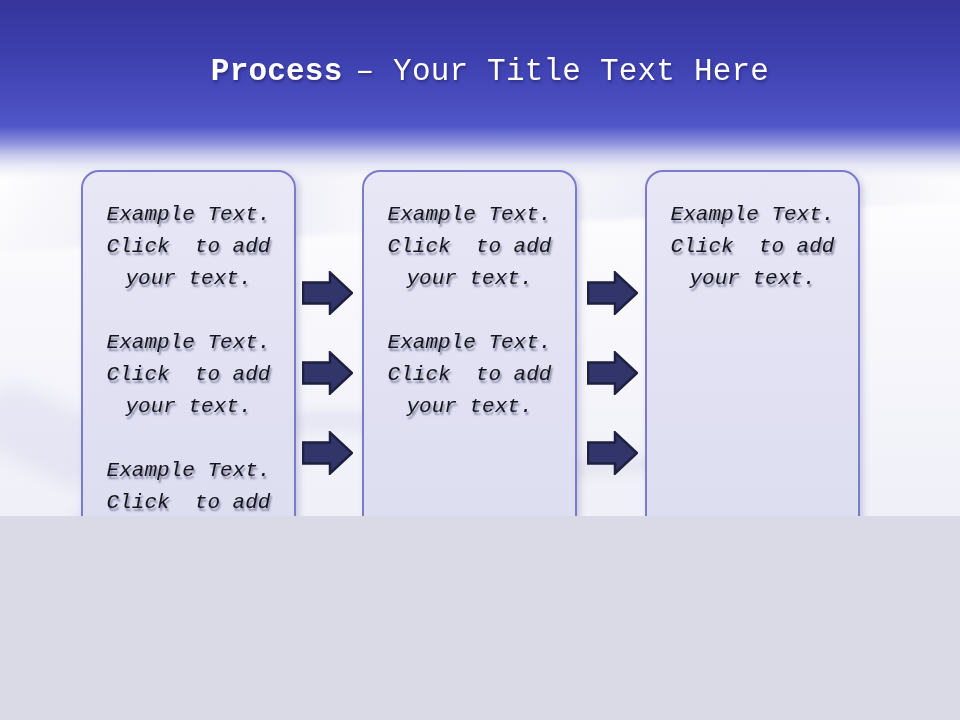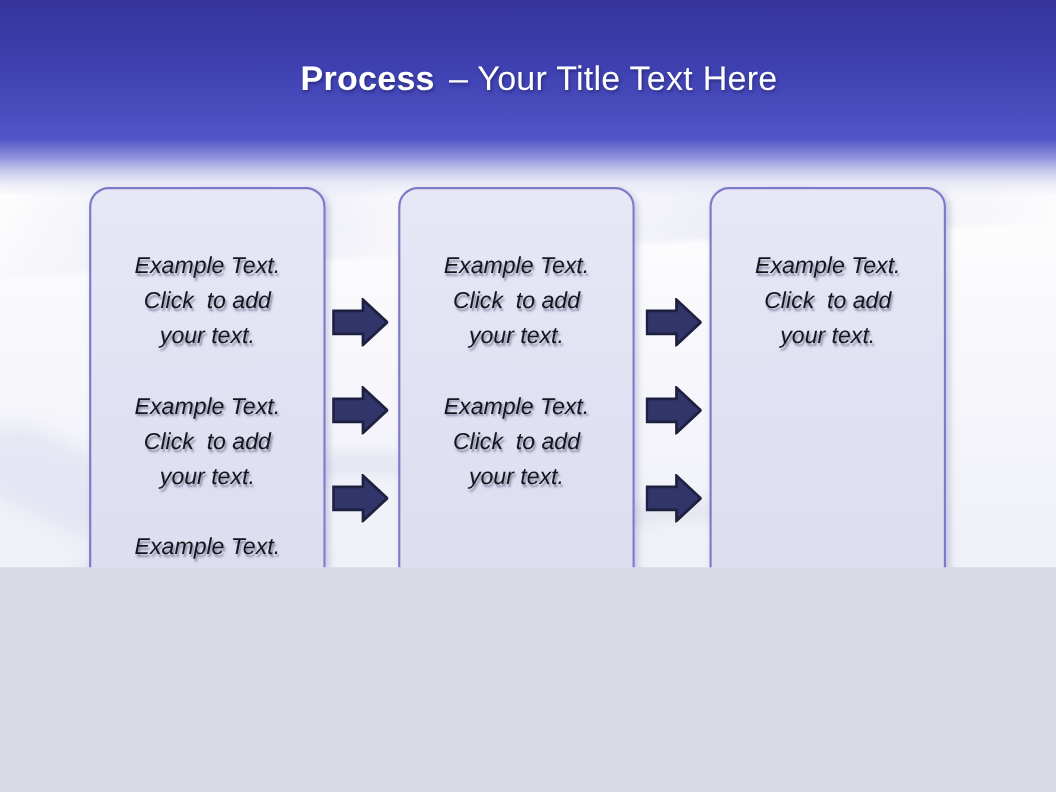--- a/index.html
+++ b/index.html
@@ -1,18 +1,18 @@
 <!DOCTYPE html>
 <html><head>
 <meta charset="utf-8">
 <style>
   html,body{margin:0;padding:0;background:#dadae6;}
   .slide{
     position:relative;width:960px;height:516px;overflow:hidden;
-    font-family:Liberation Sans, sans-serif;
+    font-family:Liberation Mono, monospace;
     background:linear-gradient(180deg,#ffffff 165px,#f8f8fc 300px,#f1f1f9 470px,#ededf6 640px,#efeff7 720px);
   }
   
   .header{
     position:absolute;left:0;top:0;width:100%;height:178px;z-index:3;pointer-events:none;
     background:linear-gradient(180deg,
       #35359b 0px,#3d3fae 55px,#474bbc 95px,#5056c8 126px,
       #8d91db 143px,#c6c8ec 155px,#e9e9f6 166px,rgba(246,246,251,0) 178px);
   }
   .title{
@@ -41,21 +41,21 @@
   .temple{
     left:-30px;top:430px;width:280px;height:70px;border-radius:40px;
     background:rgba(152,152,206,.14);transform:rotate(25deg);filter:blur(9px);
   }
   
   .pbox{
     position:absolute;top:170px;width:215px;height:437px;box-sizing:border-box;z-index:5;
     border:2.5px solid #7b7bca;border-radius:18px;
     background:linear-gradient(180deg,#e7e7f6 0%,#e1e1f3 45%,#dcdcf0 100%);
     box-shadow:3px 3px 6px rgba(110,110,170,.30);
-    padding-top:54px;
+    padding-top:27px;
   }
   .pbox.b1{left:81px;} .pbox.b2{left:362px;} .pbox.b3{left:645px;}
   .pbox p{
     margin:0 0 32px 0;text-align:center;white-space:pre-wrap;
     font-style:italic;font-size:21px;line-height:32px;color:#15151d;
     text-shadow:1.5px 2.5px 2px rgba(105,105,138,.75);
   }
   
   .arrow{position:absolute;width:51px;height:44px;z-index:5;}
   .g1{left:302px;} .g2{left:587px;}

